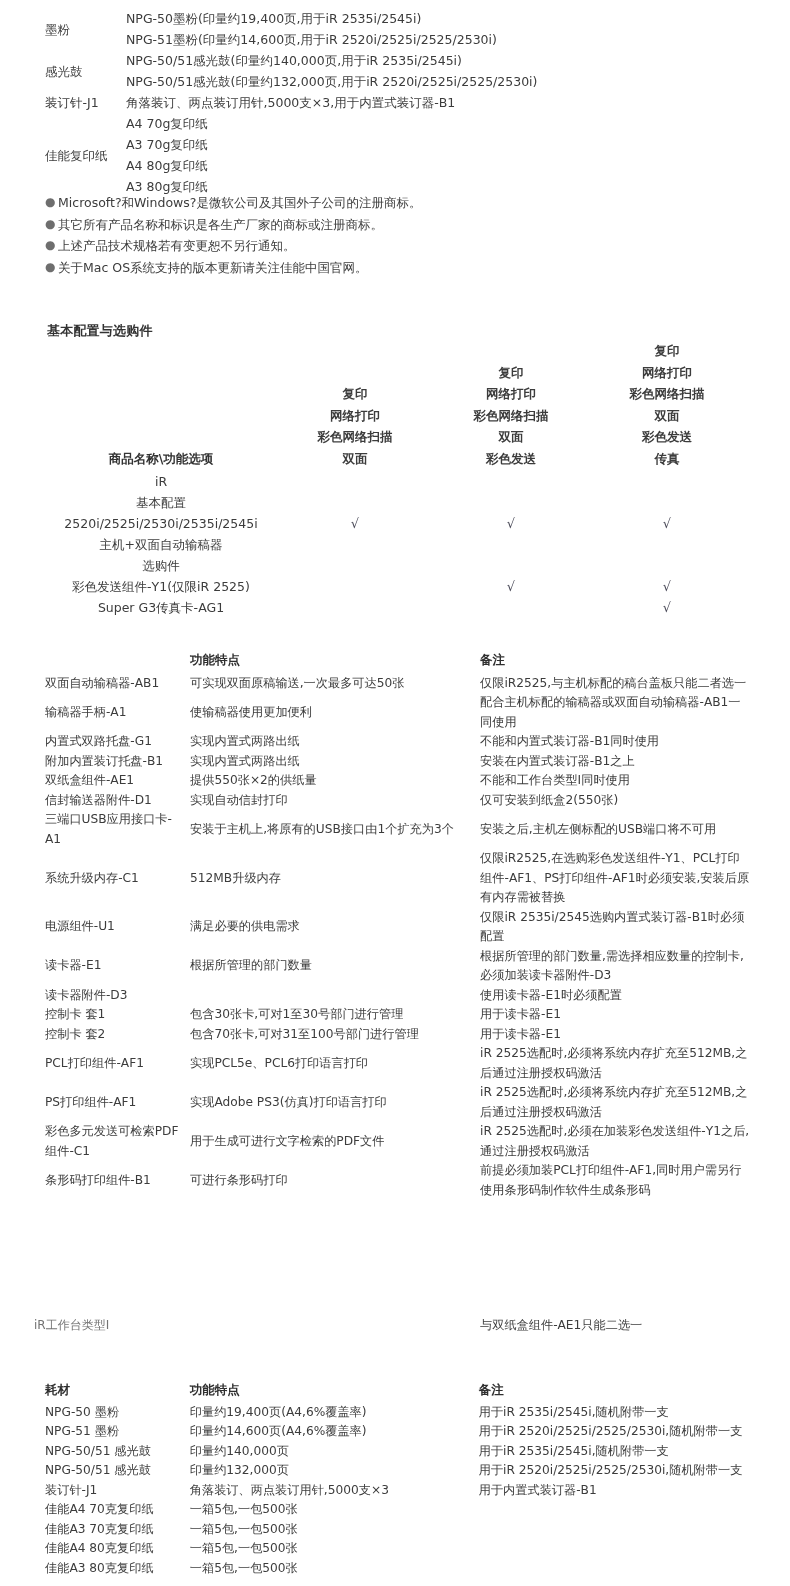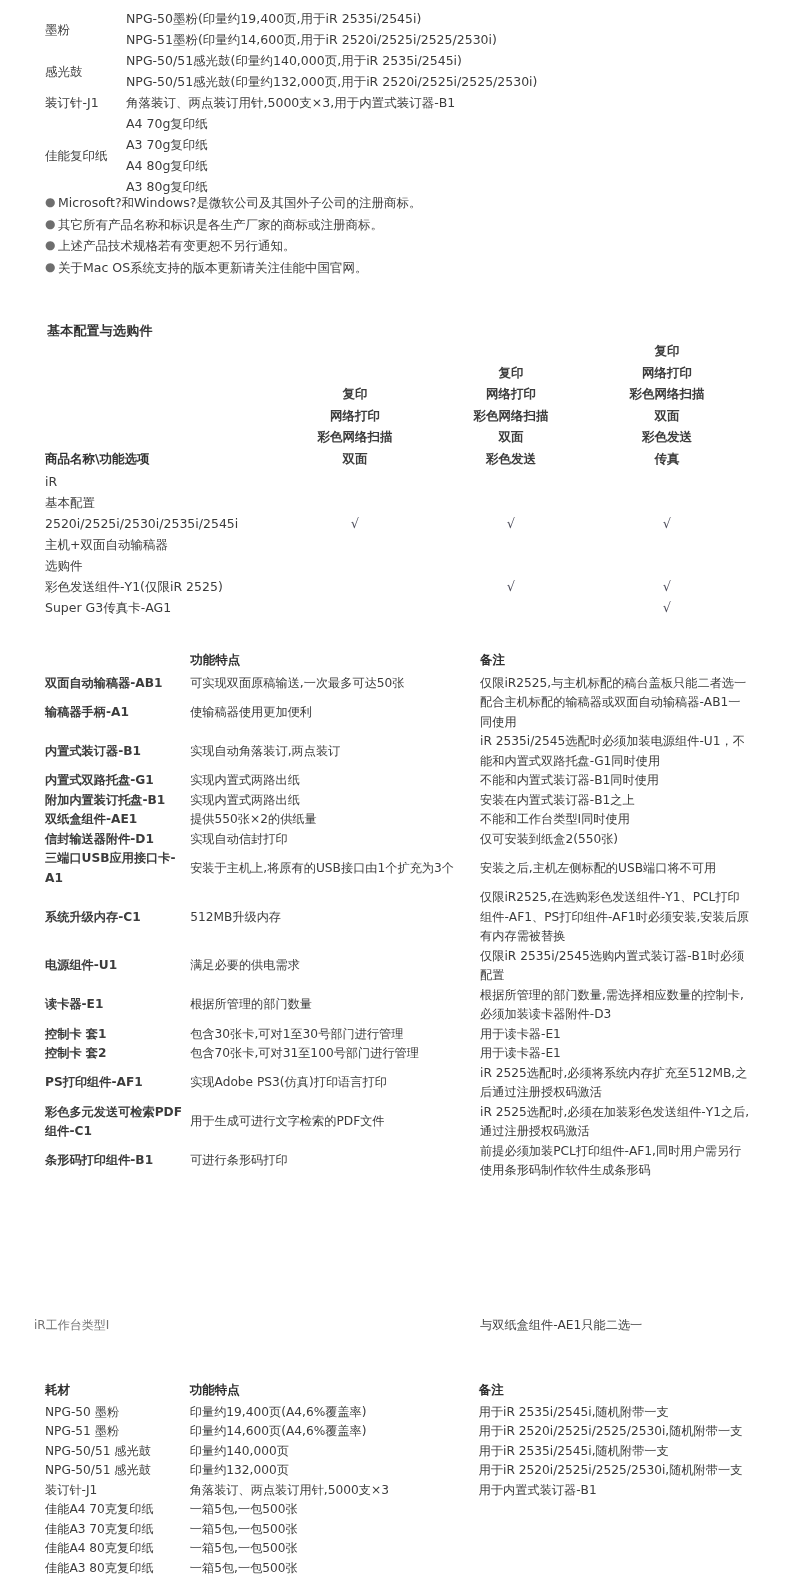--- a/index.html
+++ b/index.html
@@ -101,20 +101,21 @@
     width: 700px;
   }
   .config-table td {
     font-size: 12.5px;
     line-height: 21px;
     color: #3c3c3c;
   }
   .config-table .c-name {
     width: 232px;
     white-space: nowrap;
+    text-align: center;
   }
   .config-table .c-col {
     width: 156px;
     text-align: center;
   }
   .config-table .c-col.last { width: 156px; }
   .config-table thead td {
     vertical-align: bottom;
     padding-bottom: 2px;
     font-weight: bold;
@@ -143,21 +144,21 @@
     left: 45px;
     top: 650px;
     width: 705px;
   }
   .options-table td {
     font-size: 12.2px;
     line-height: 19.5px;
     color: #3c3c3c;
     vertical-align: top;
   }
-  .options-table td.o-name { width: 142px; padding-right: 6px; font-weight: bold; }
+  .options-table td.o-name { width: 142px; padding-right: 6px; }
   .options-table td.o-feat { width: 288px; padding-right: 8px; }
   .options-table td.o-note { width: 275px; }
   .options-table tr.head td {
     font-weight: bold;
     color: #2f2f2f;
     font-size: 12.5px;
     padding-bottom: 4px;
   }
   .options-table td.o-name.mid,
   .options-table td.o-feat.mid { vertical-align: middle; }
@@ -340,25 +341,20 @@
           <td class="o-name mid">双面自动输稿器-AB1</td>
           <td class="o-feat mid">可实现双面原稿输送,一次最多可达50张</td>
           <td class="o-note mid">仅限iR2525,与主机标配的稿台盖板只能二者选一</td>
         </tr>
         <tr>
           <td class="o-name mid">输稿器手柄-A1</td>
           <td class="o-feat mid">使输稿器使用更加便利</td>
           <td class="o-note mid">配合主机标配的输稿器或双面自动输稿器-AB1一同使用</td>
         </tr>
         <tr>
-          <td class="o-name mid">内置式装订器-B1</td>
-          <td class="o-feat mid">实现自动角落装订,两点装订</td>
-          <td class="o-note mid">iR 2535i/2545选配时必须加装电源组件-U1，不能和内置式双路托盘-G1同时使用</td>
-        </tr>
-        <tr>
           <td class="o-name mid">内置式双路托盘-G1</td>
           <td class="o-feat mid">实现内置式两路出纸</td>
           <td class="o-note mid">不能和内置式装订器-B1同时使用</td>
         </tr>
         <tr>
           <td class="o-name mid">附加内置装订托盘-B1</td>
           <td class="o-feat mid">实现内置式两路出纸</td>
           <td class="o-note mid">安装在内置式装订器-B1之上</td>
         </tr>
         <tr>
@@ -385,28 +381,38 @@
           <td class="o-name mid">电源组件-U1</td>
           <td class="o-feat mid">满足必要的供电需求</td>
           <td class="o-note mid">仅限iR 2535i/2545选购内置式装订器-B1时必须配置</td>
         </tr>
         <tr>
           <td class="o-name mid">读卡器-E1</td>
           <td class="o-feat mid">根据所管理的部门数量</td>
           <td class="o-note mid">根据所管理的部门数量,需选择相应数量的控制卡,必须加装读卡器附件-D3</td>
         </tr>
         <tr>
+          <td class="o-name mid">读卡器附件-D3</td>
+          <td class="o-feat mid"></td>
+          <td class="o-note mid">使用读卡器-E1时必须配置</td>
+        </tr>
+        <tr>
           <td class="o-name mid">控制卡 套1</td>
           <td class="o-feat mid">包含30张卡,可对1至30号部门进行管理</td>
           <td class="o-note mid">用于读卡器-E1</td>
         </tr>
         <tr>
           <td class="o-name mid">控制卡 套2</td>
           <td class="o-feat mid">包含70张卡,可对31至100号部门进行管理</td>
           <td class="o-note mid">用于读卡器-E1</td>
+        </tr>
+        <tr>
+          <td class="o-name mid">PCL打印组件-AF1</td>
+          <td class="o-feat mid">实现PCL5e、PCL6打印语言打印</td>
+          <td class="o-note mid">iR 2525选配时,必须将系统内存扩充至512MB,之后通过注册授权码激活</td>
         </tr>
         <tr>
           <td class="o-name mid">PS打印组件-AF1</td>
           <td class="o-feat mid">实现Adobe PS3(仿真)打印语言打印</td>
           <td class="o-note mid">iR 2525选配时,必须将系统内存扩充至512MB,之后通过注册授权码激活</td>
         </tr>
         <tr>
           <td class="o-name mid">彩色多元发送可检索PDF组件-C1</td>
           <td class="o-feat mid">用于生成可进行文字检索的PDF文件</td>
           <td class="o-note mid">iR 2525选配时,必须在加装彩色发送组件-Y1之后,通过注册授权码激活</td>

